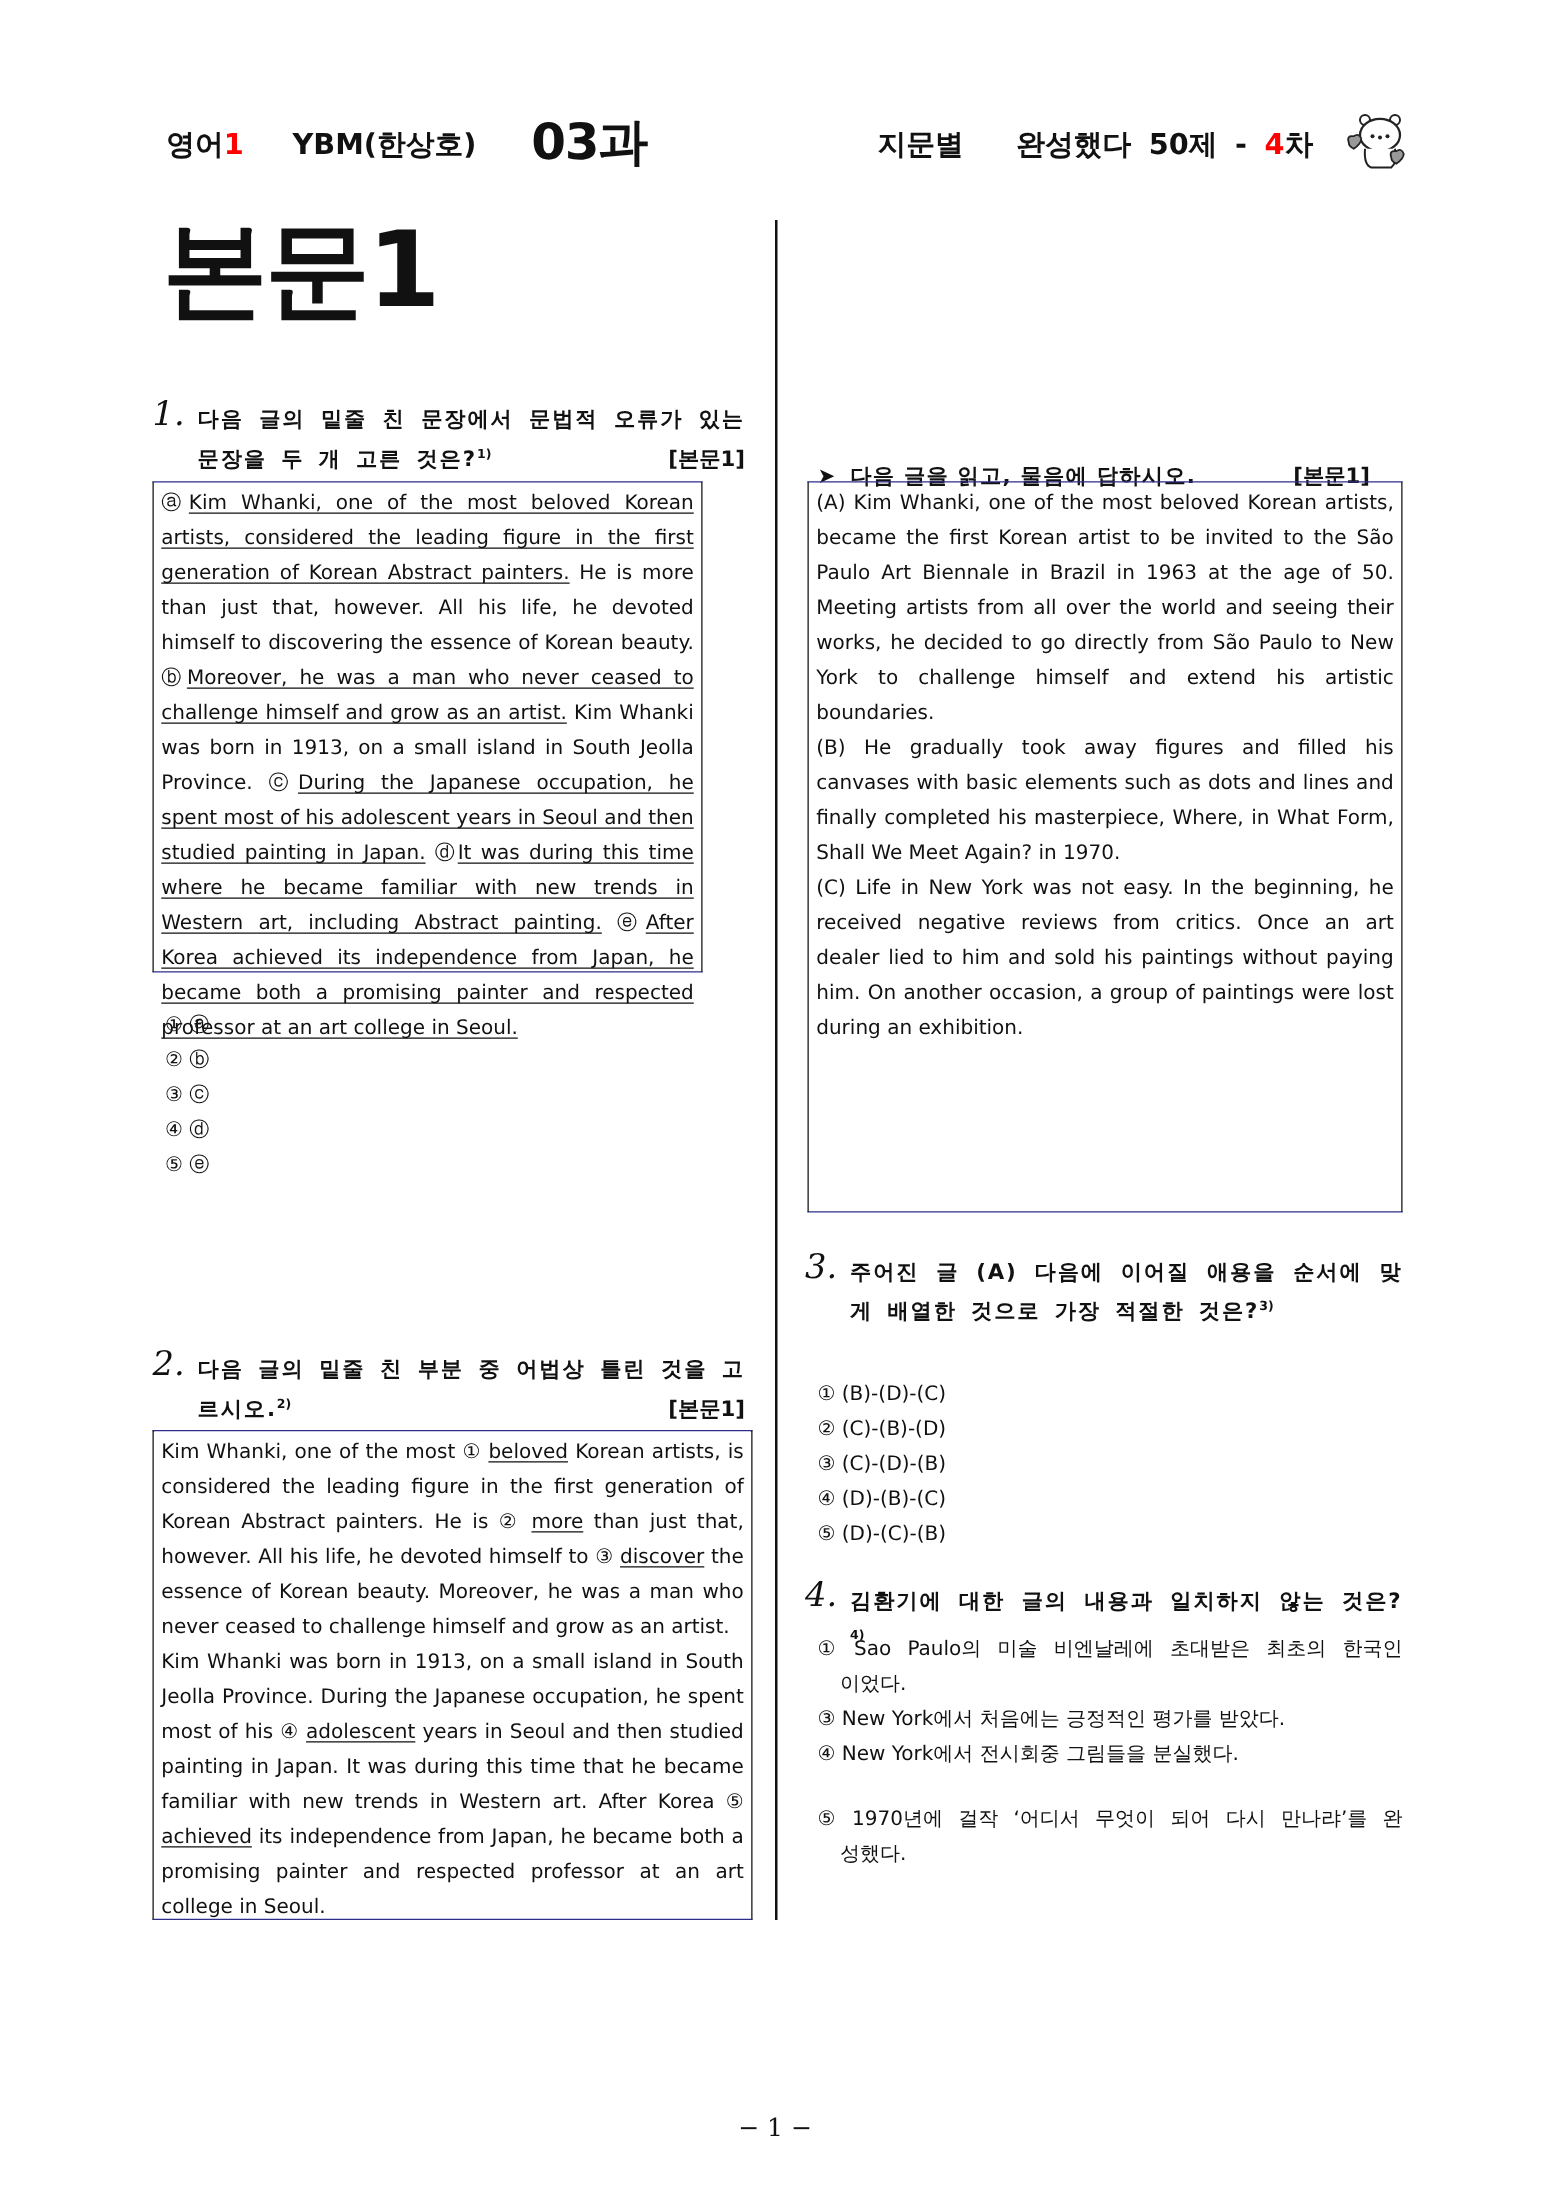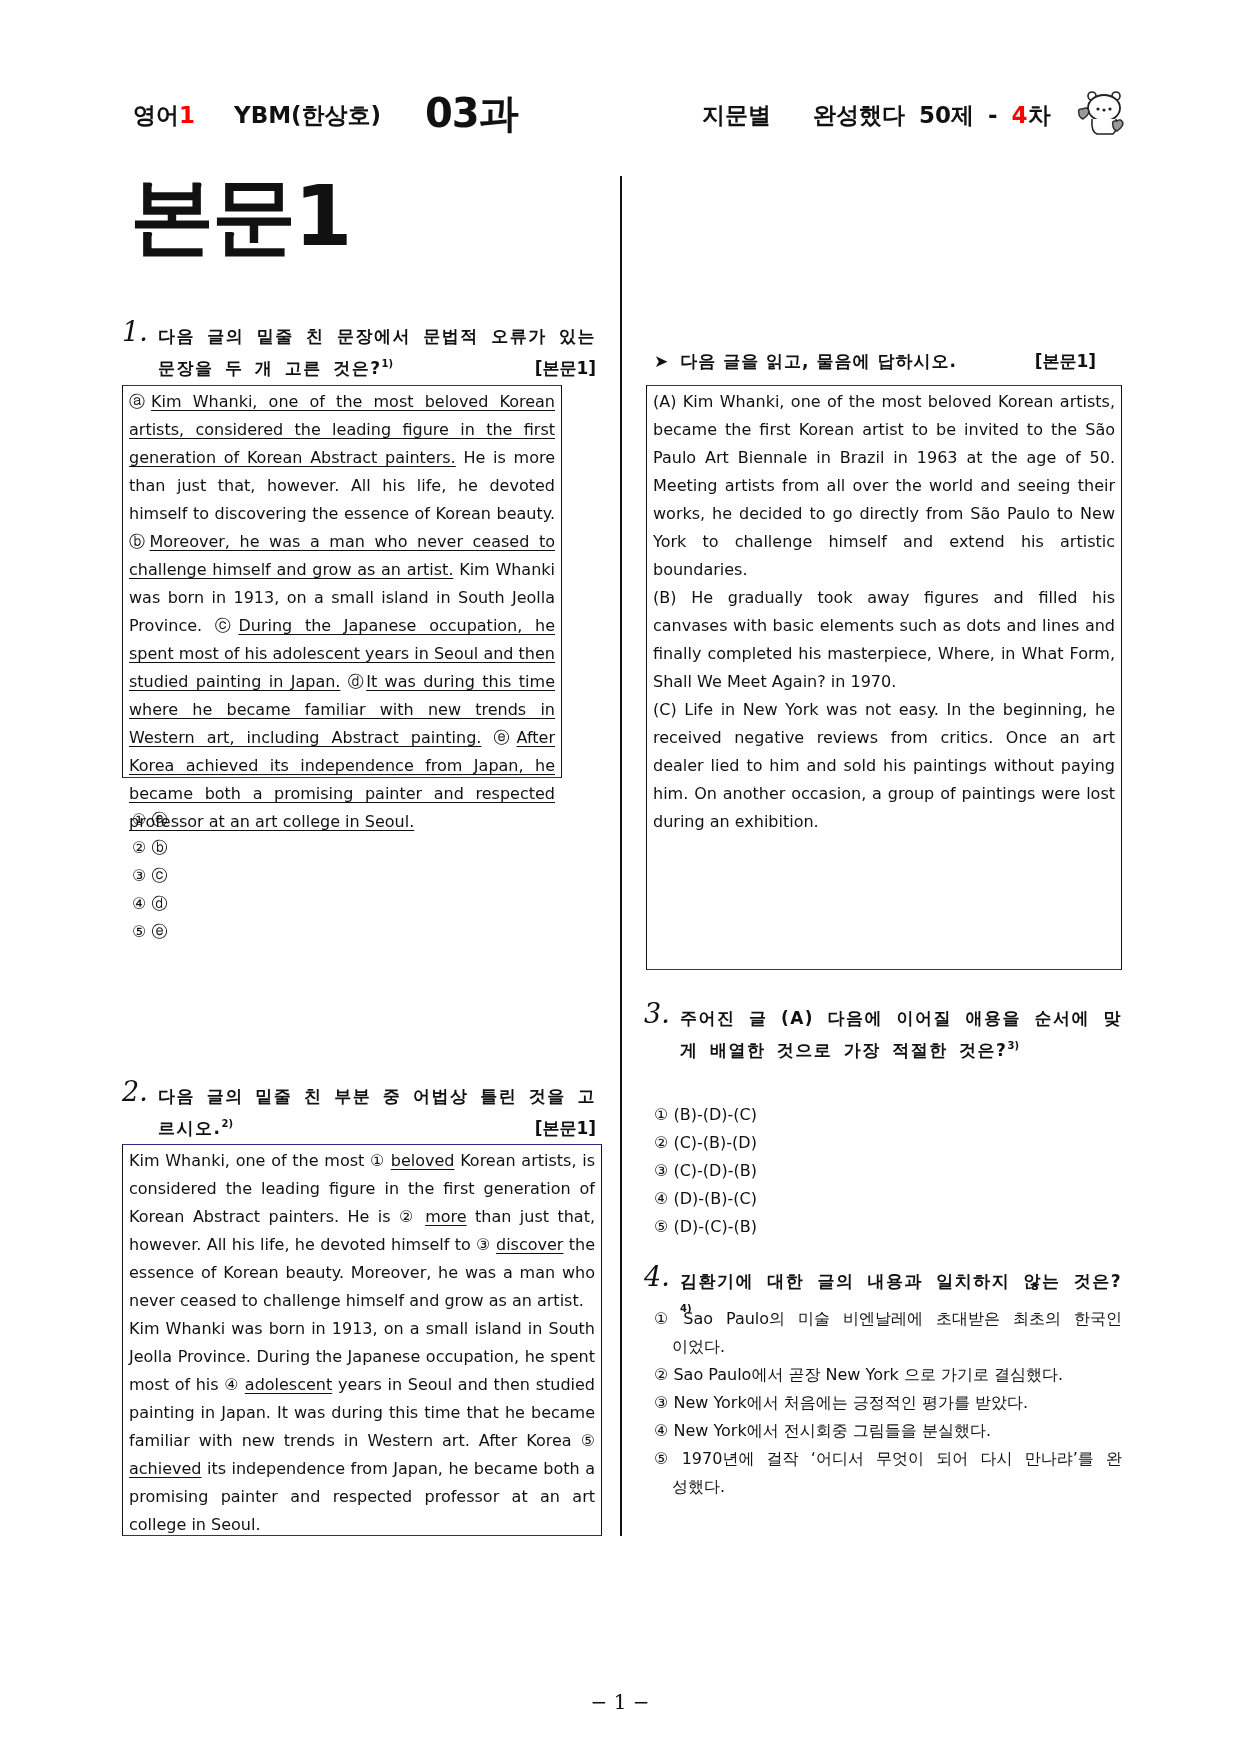--- a/index.html
+++ b/index.html
@@ -83,21 +83,21 @@
 <div class="q-head" style="left:122px; top:1082px; width:474px;">
   <span class="q-num">2.</span>
   <div class="q-text"><span>다음 글의 밑줄 친 부분 중 어법상 틀린 것을 고르시오.</span><sup>2)</sup></div>
   <span class="tag">[본문1]</span>
 </div>
 
 <div class="passage-box" style="left:122px; top:1144px; width:480px; height:392px;">
   <p class="last" id="q2-passage"><span>Kim Whanki, one of the most ① </span><span class="u">beloved</span><span> Korean artists, is considered the leading figure in the first generation of Korean Abstract painters. He is ② </span><span class="u">more</span><span> than just that, however. All his life, he devoted himself to ③ </span><span class="u">discover</span><span> the essence of Korean beauty. Moreover, he was a man who never ceased to challenge himself and grow as an artist.</span><br><span>Kim Whanki was born in 1913, on a small island in South Jeolla Province. During the Japanese occupation, he spent most of his ④ </span><span class="u">adolescent</span><span> years in Seoul and then studied painting in Japan. It was during this time that he became familiar with new trends in Western art. After Korea ⑤ </span><span class="u">achieved</span><span> its independence from Japan, he became both a promising painter and respected professor at an art college in Seoul.</span></p>
 </div>
 
-<div class="q-head" style="left:654px; top:347px; width:442px;">
+<div class="q-head" style="left:654px; top:367px; width:442px;">
   <span style="margin-right:12px;">➤</span><span style="letter-spacing:1px;">다음 글을 읽고, 물음에 답하시오.</span>
   <span class="tag">[본문1]</span>
 </div>
 
 <div class="passage-box" style="left:646px; top:385px; width:476px; height:585px;">
   <p class="last">(A) Kim Whanki, one of the most beloved Korean artists, became the first Korean artist to be invited to the São Paulo Art Biennale in Brazil in 1963 at the age of 50. Meeting artists from all over the world and seeing their works, he decided to go directly from São Paulo to New York to challenge himself and extend his artistic boundaries.</p>
   <p class="last">(B) He gradually took away figures and filled his canvases with basic elements such as dots and lines and finally completed his masterpiece, Where, in What Form, Shall We Meet Again? in 1970.</p>
   <p class="last">(C) Life in New York was not easy. In the beginning, he received negative reviews from critics. Once an art dealer lied to him and sold his paintings without paying him. On another occasion, a group of paintings were lost during an exhibition.</p>
 </div>
 
@@ -114,19 +114,18 @@
   <div class="ch">⑤ (D)-(C)-(B)</div>
 </div>
 
 <div class="q-head" style="left:644px; top:1267px; width:478px;">
   <span class="q-num">4.</span>
   <div class="q-text"><span>김환기에 대한 글의 내용과 일치하지 않는 것은?</span><sup>4)</sup></div>
 </div>
 
 <div class="choices" style="left:654px; top:1305px; width:468px;">
   <div style="padding-left:18px; text-indent:-18px; text-align:justify; word-spacing:6px;">① Sao Paulo의 미술 비엔날레에 초대받은 최초의 한국인 이었다.</div>
-  <div>② Sao Paulo에서 곧장 New York 으로 가기로 결심했다.</div>
   <div>③ New York에서 처음에는 긍정적인 평가를 받았다.</div>
   <div>④ New York에서 전시회중 그림들을 분실했다.</div>
-  <div style="padding-left:18px; text-indent:-18px; text-align:justify; word-spacing:6px;">⑤ 1970년에 걸작 ‘어디서 무엇이 되어 다시 만나랴’를 완성했다.</div>
+  <div style="padding-left:18px; text-indent:-18px; text-align:justify; word-spacing:6px;margin-top:24px;">⑤ 1970년에 걸작 ‘어디서 무엇이 되어 다시 만나랴’를 완성했다.</div>
 </div>
 
 <div class="footer">− 1 −</div>
 
 </body></html>

